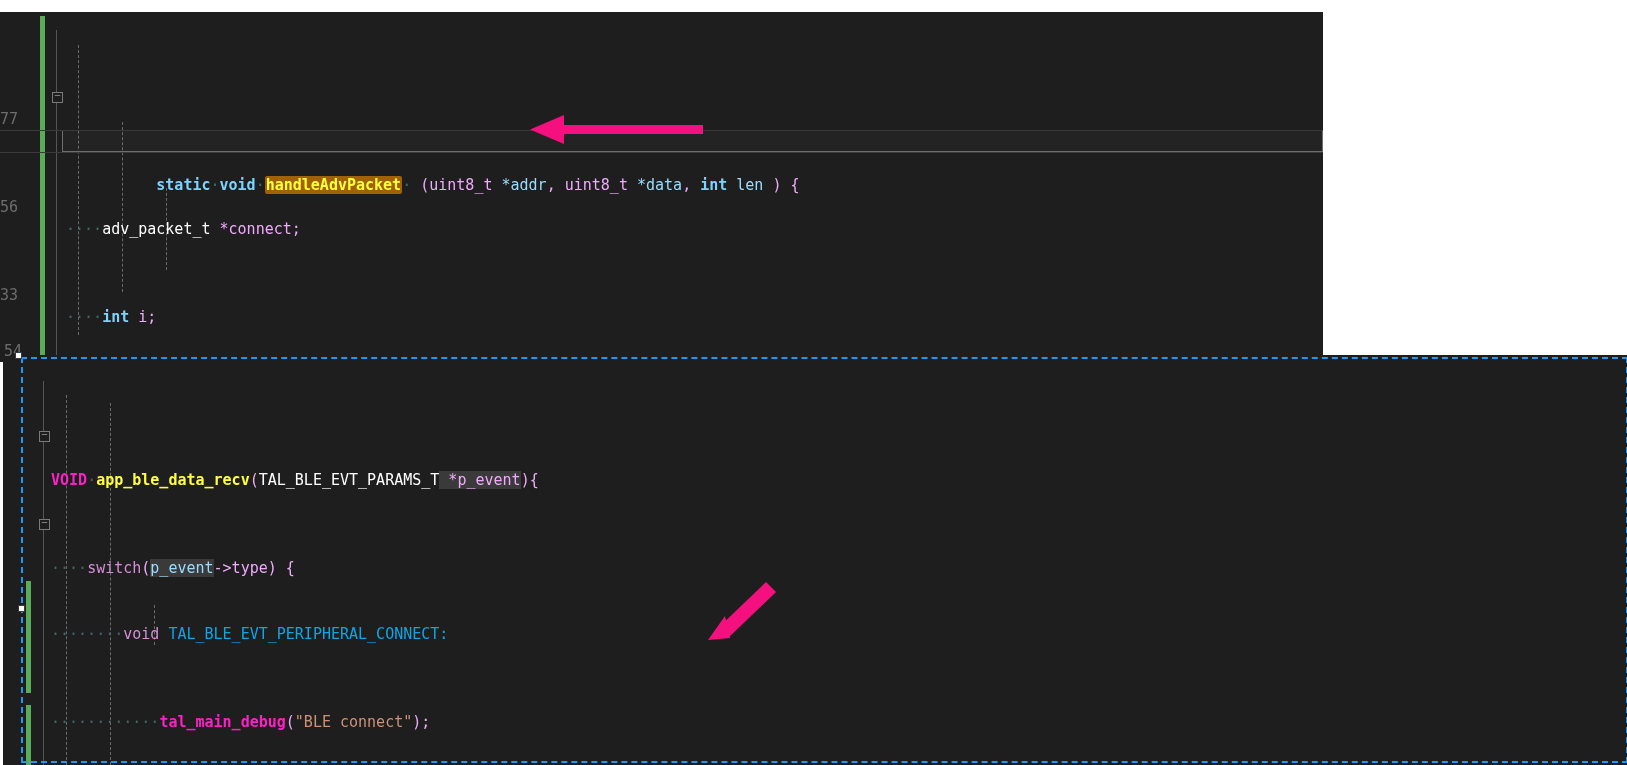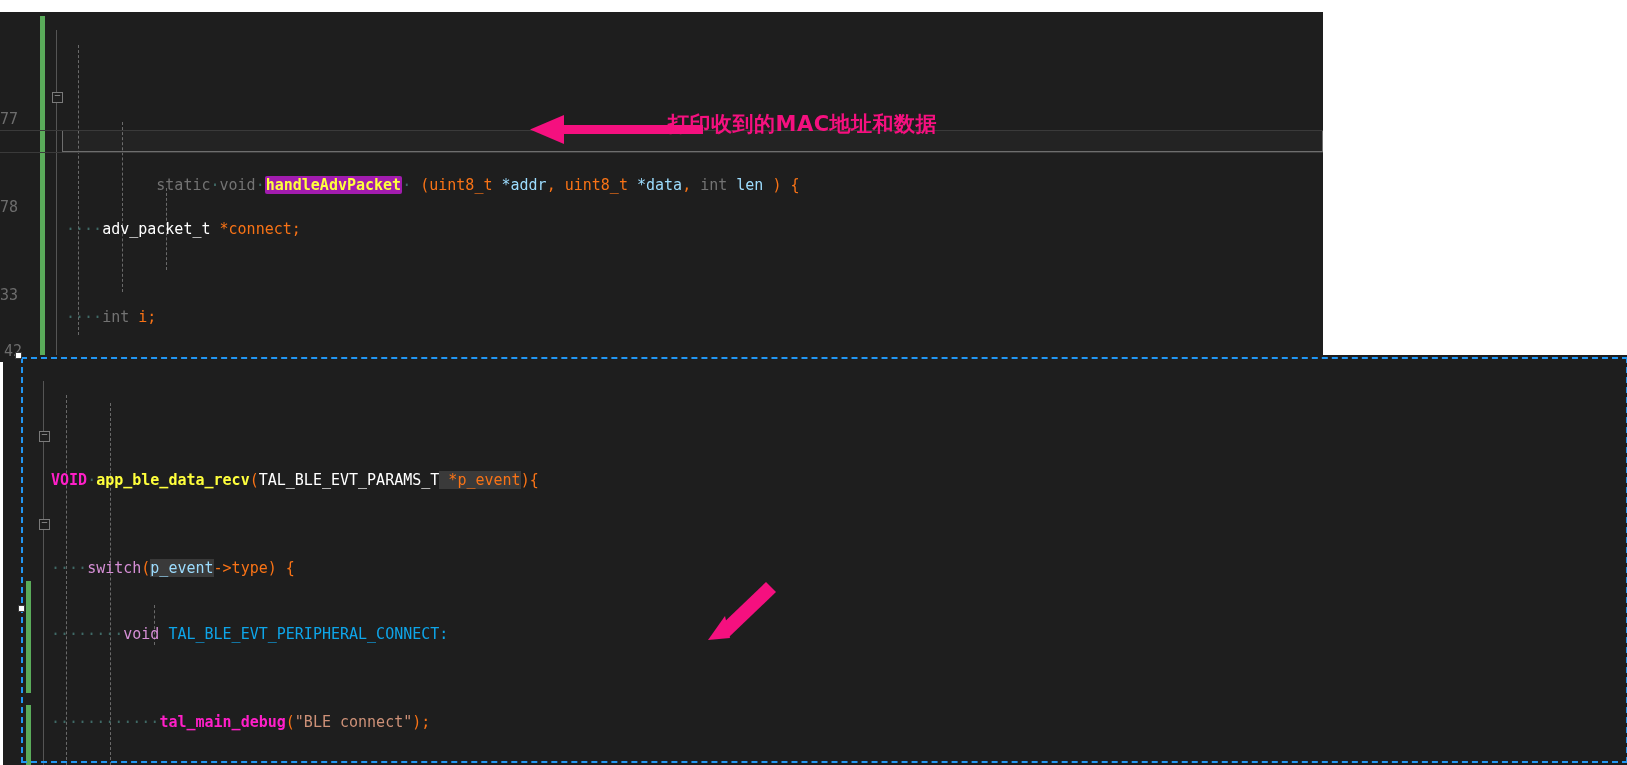--- a/index.html
+++ b/index.html
@@ -12,30 +12,30 @@
   .row{position:relative;height:22px;white-space:pre;}
   .gutter-num{position:absolute;left:0;width:34px;text-align:left;color:#6d6d6d;font-size:15px;line-height:22px;}
   .fold{position:absolute;width:11px;height:11px;border:1px solid #7a7a7a;color:#b5b5b5;font-size:9px;line-height:9px;text-align:center;box-sizing:border-box;background:#1e1e1e;}
   .fold::before{content:"–";position:relative;top:-2px;}
   .vline{position:absolute;width:1px;background:#555;}
   .dline{position:absolute;width:0;border-left:1px dashed #6a6a6a;}
   .greenbar{position:absolute;width:5px;background:#5aab5a;}
 
   
   .kw{color:#d68fd6;}          
-  .kw2{color:#737373;}         
+  .kw2{color:#7dd3fc;font-weight:bold;}         
   .type{color:#ffffff;}        
   .fn{color:#ff1fc8;}          
   .fn2{color:#ffff3c;}         
-  .plain{color:#f97316;}
+  .plain{color:#f0abfc;}
   .var{color:#9cdcfe;}
   .str{color:#ce9178;}          
   .const{color:#0ea5e9;}
   .dots{color:#3f6a66;}
-  .hl{background:#a21caf;color:#ffff3c;font-weight:bold;padding:0 1px;border-radius:2px;}
+  .hl{background:#a16207;color:#ffff3c;font-weight:bold;padding:0 1px;border-radius:2px;}
   .occ{background:#3a3a3a;}
   .b{font-weight:bold;}
 
   
   .curline-box{position:absolute;border:1px solid #6e6e6e;box-sizing:border-box;background:rgba(255,255,255,0.022);}
   .sepline{position:absolute;background:#3a3a3a;height:1px;}
 
   
   .cn-note{position:absolute;color:#f5107f;font-family:"DejaVu Sans","Liberation Sans",sans-serif;font-weight:bold;font-size:21px;letter-spacing:0.5px;white-space:nowrap;}
 
@@ -66,21 +66,21 @@
 
       <div class="row">
         <span class="gutter-num">77</span>
         <span class="fold" style="left:52px;top:6px;"></span>
         <span style="position:absolute;left:66px;">
           <span class="kw2">static</span><span class="dots">·</span><span class="kw2">void</span><span class="dots">·</span><span class="hl b">handleAdvPacket</span><span class="dots">·</span><span class="plain"> (uint8_t </span><span class="var">*addr</span><span class="plain">, </span><span class="plain">uint8_t </span><span class="var">*data</span><span class="plain">, </span><span class="kw2">int</span><span class="var"> len</span><span class="plain"> ) {</span>
         </span>
       </div>
 
       <div class="row">
-        <span class="gutter-num">78</span>
+        <span class="gutter-num">56</span>
         <span style="position:absolute;left:66px;"><span class="dots">····</span><span class="type">adv_packet_t</span><span class="plain"> *connect;</span></span>
       </div>
 
       <div class="row">
         <span class="gutter-num">33</span>
         <span style="position:absolute;left:66px;"><span class="dots">····</span><span class="kw2">int</span><span class="plain"> i;</span></span>
       </div>
 
       <div class="row">
         
@@ -111,21 +111,20 @@
 
     </div>
   </div>
 
   <svg width="180" height="40" style="position:absolute;left:530px;top:112px;">
     <g fill="#f5107f" stroke="none">
       <rect x="28" y="13" width="145" height="9"></rect>
       <polygon points="0,17.5 34,3 34,32"></polygon>
     </g>
   </svg>
-  <div class="cn-note" style="left:668px;top:110px;">打印收到的MAC地址和数据</div>
 
   <div class="pane" style="left:3px;top:355px;width:1627px;height:410px;">
 
     <div class="greenbar" style="left:23px;top:226px;height:112px;"></div>
     <div class="greenbar" style="left:23px;top:350px;height:60px;"></div>
 
     <div class="vline" style="left:40px;top:26px;height:384px;"></div>
     <div class="dline" style="left:63px;top:40px;height:370px;"></div>
     <div class="dline" style="left:107px;top:48px;height:362px;"></div>
     <div class="dline" style="left:151px;top:250px;height:40px;"></div>
@@ -175,21 +174,21 @@
       
 
       
 
     </div>
 
     <div class="sel-dash" style="left:18px;top:2px;width:1607px;height:406px;"></div>
     <div class="sel-handle" style="left:15px;top:250px;"></div>
   </div>
 
-  <div class="sel-tag" style="left:4px;top:342px;color:#6d6d6d;font-size:15px;">42</div>
+  <div class="sel-tag" style="left:4px;top:342px;color:#6d6d6d;font-size:15px;">54</div>
   <div class="sel-handle" style="left:15px;top:352px;"></div>
 
   <svg width="80" height="62" style="position:absolute;left:700px;top:580px;">
     <g fill="#f5107f" stroke="none">
       <polygon points="66,2 76,12 28,58 18,48"></polygon>
       <polygon points="8,60 30,58 25,36"></polygon>
     </g>
   </svg>
 
 </div>

